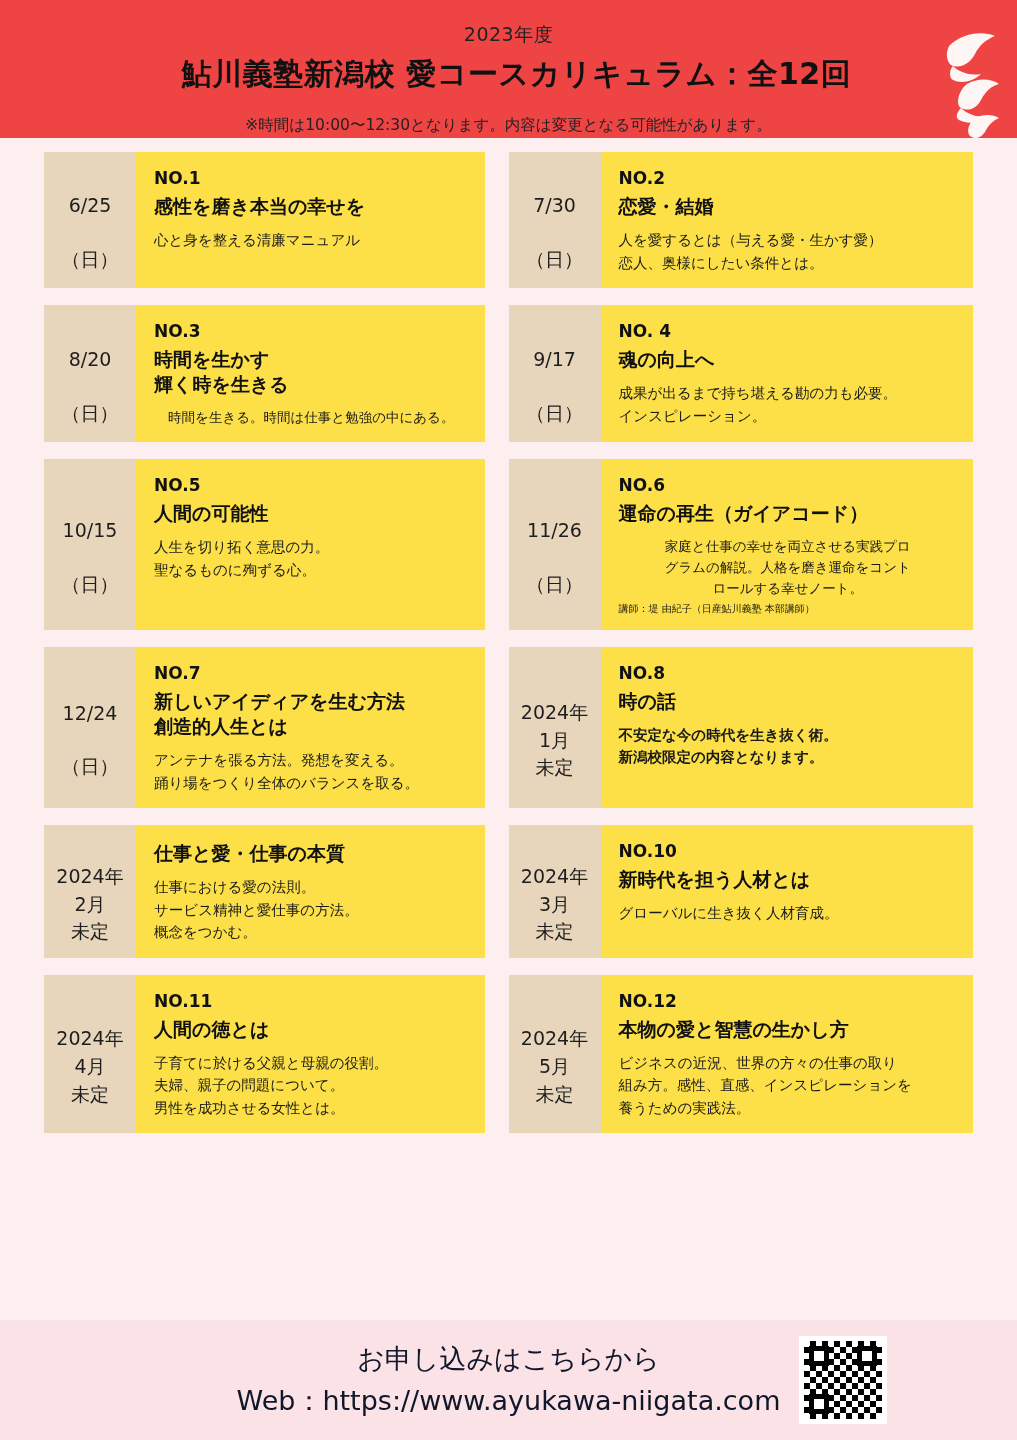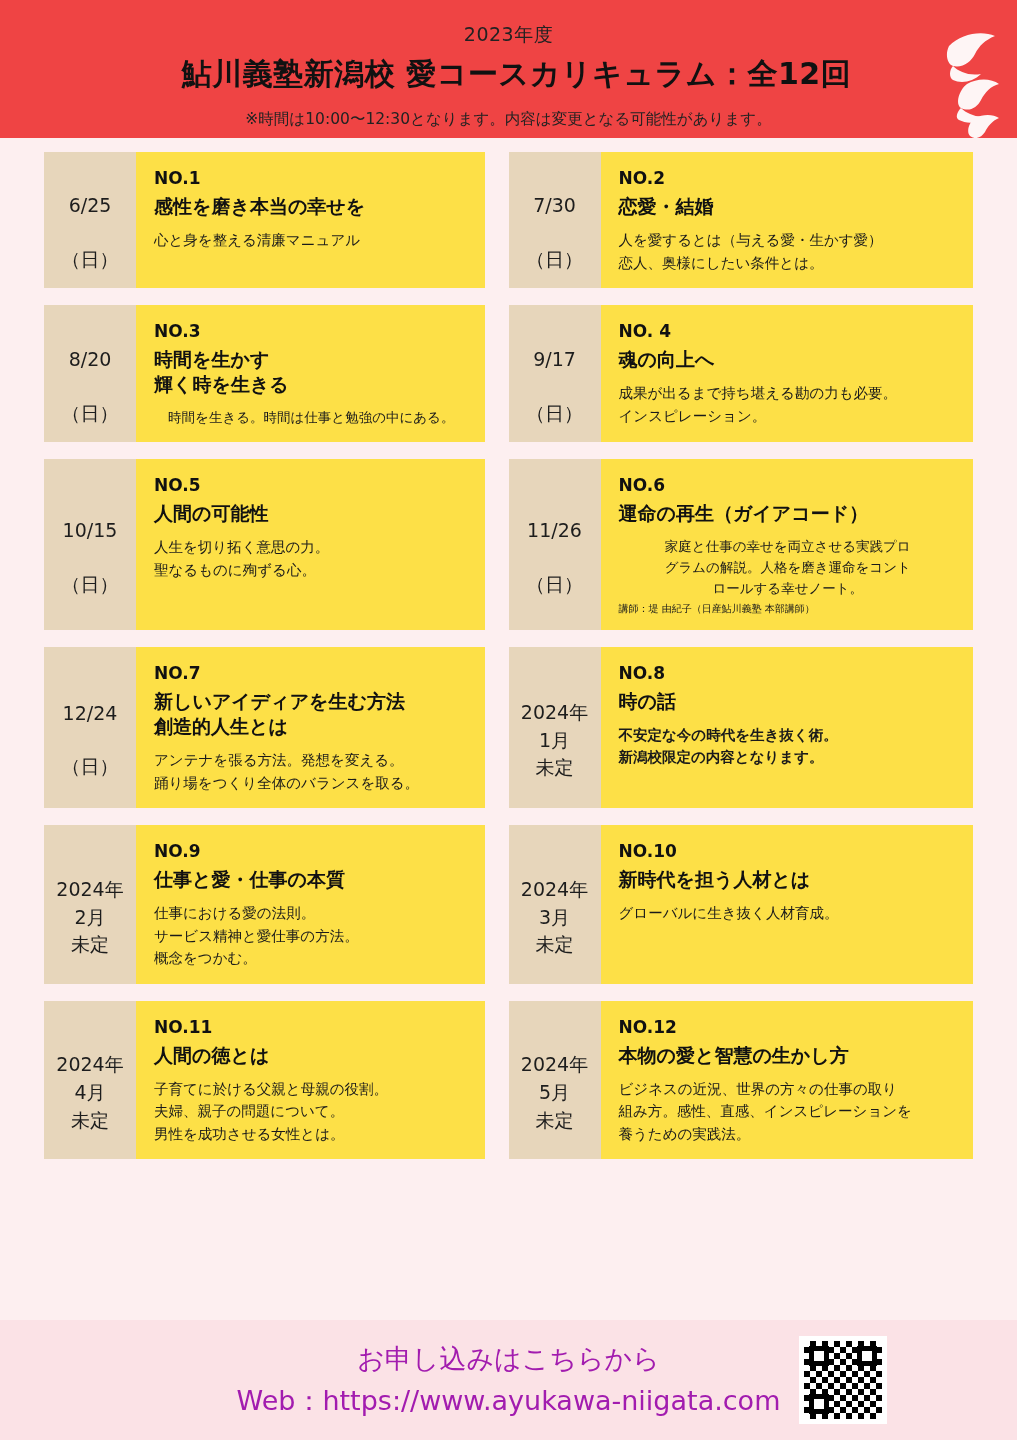--- a/index.html
+++ b/index.html
@@ -29,21 +29,21 @@
     font-size: 19px;
     color: #222;
     letter-spacing: 0.5px;
     margin-bottom: 6px;
   }
   .header .title {
     font-size: 30px;
     font-weight: bold;
     color: #111;
     letter-spacing: 0.5px;
-    margin-bottom: 14px;
+    margin-bottom: 20px;
     padding-left: 16px;
   }
   .header .note {
     font-size: 15.5px;
     color: #222;
   }
   .doves {
     position: absolute;
     right: 18px; top: 26px;
     width: 150px; height: 115px;
@@ -122,21 +122,21 @@
     position: absolute;
     left: 0; bottom: 0;
     width: 1017px; height: 120px;
     background: #fbe2e6;
     display: flex;
     align-items: center;
     justify-content: center;
   }
   .footer-text {
     text-align: center;
-    color: #a21caf;
+    color: #0f172a;
   }
   .footer-line1 { font-size: 27px; margin-bottom: 6px; }
   .footer-line2 { font-size: 27px; }
   .qr {
     position: absolute;
     right: 130px; top: 16px;
     width: 88px; height: 88px;
     background: #fff;
     padding: 5px;
   }
@@ -290,21 +290,20 @@
     </div>
 
     <div class="row">
       <div class="cell">
         <div class="date">
           <span style="white-space:pre-line">2024年
 2月
 未定</span>
         </div>
         <div class="content">
-          <div class="no">NO.9</div>
           <div class="head">仕事と愛・仕事の本質</div>
           <div class="desc">仕事における愛の法則。
 サービス精神と愛仕事の方法。
 概念をつかむ。</div>
         </div>
       </div>
       <div class="cell">
         <div class="date">
           <span style="white-space:pre-line">2024年
 3月

